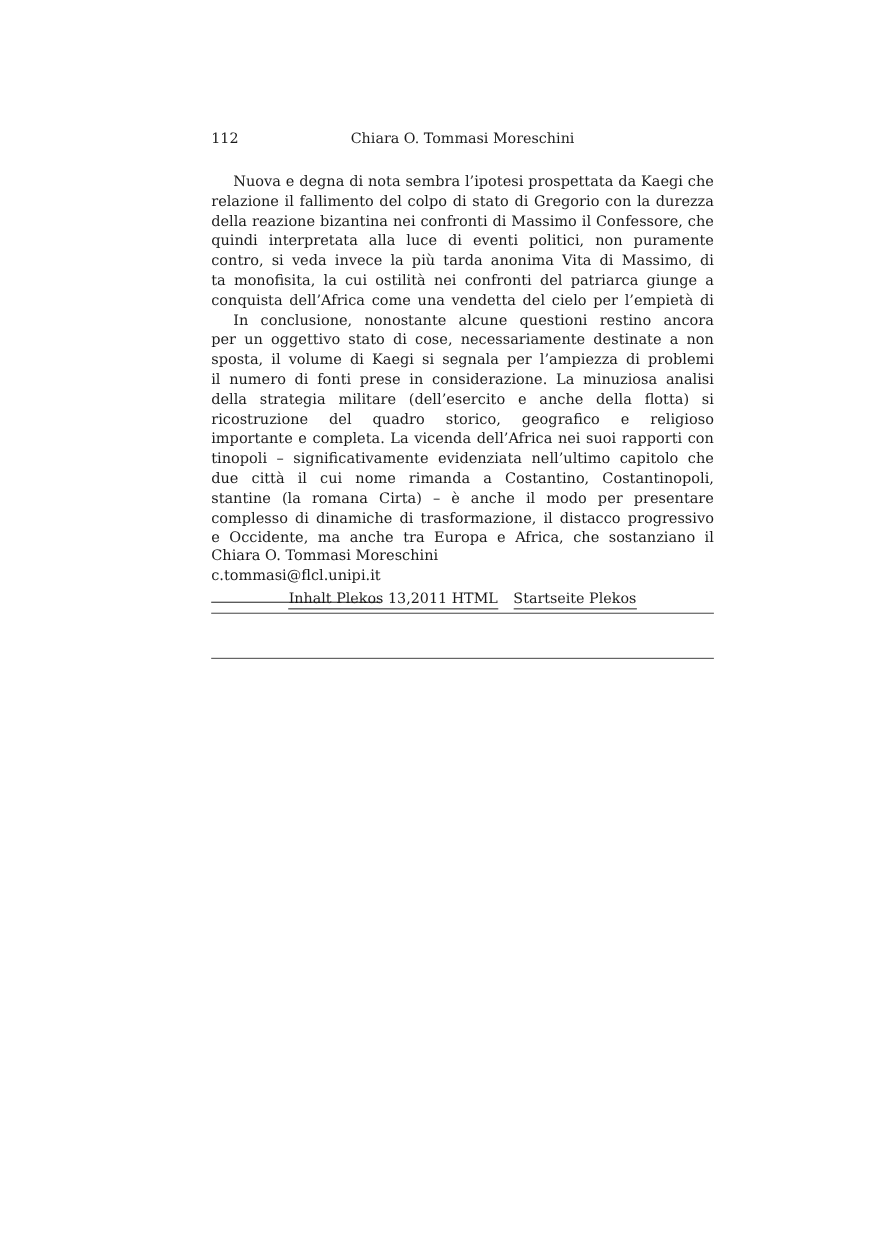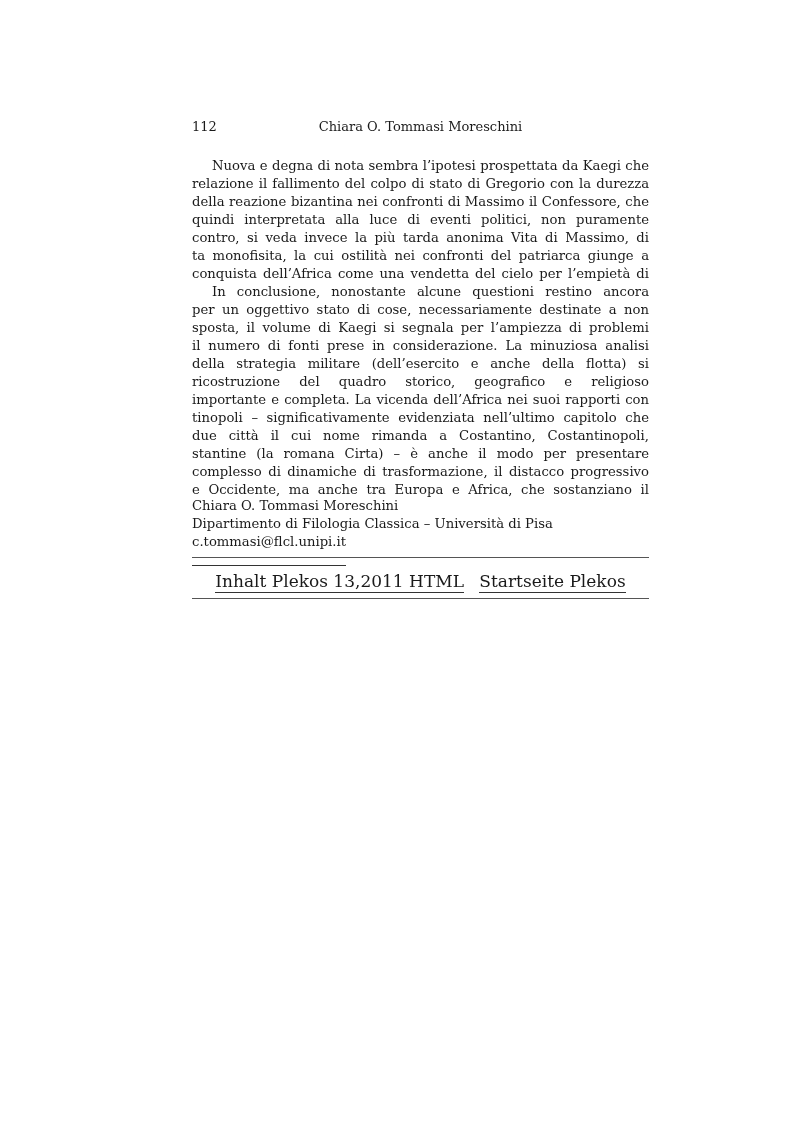--- a/index.html
+++ b/index.html
@@ -8,21 +8,21 @@
   .page { position: absolute; left: 192px; top: 0; width: 457px; }
   .header { position: absolute; top: 119px; left: 0; width: 457px; height: 18px;
             font-size: 13px; }
   .page-num { position: absolute; left: 0; top: 0; }
   .running-head { position: absolute; left: 0; right: 0; top: 0; text-align: center; }
   .body-text { position: absolute; top: 157px; left: 0; width: 457px; }
   .sig { position: absolute; top: 497px; left: 0; width: 457px; font-size: 13.2px; }
   .sig .sline { display: block; height: 18px; line-height: 18px; }
   .sig a { color: #1a1a1a; text-decoration: none; border-bottom: 1px solid #333; padding-bottom: 16px; }
   .rule { position: absolute; left: 0; width: 457px; height: 0; border-top: 1px solid #555; }
-  .nav { position: absolute; top: 572px; left: 0; width: 457px; text-align: center; font-size: 17px;
+  .nav { position: absolute; top: 536px; left: 0; width: 457px; text-align: center; font-size: 13px;
          line-height: 18px; }
   .nav a { color: #1a1a1a; text-decoration: none; border-bottom: 1px solid #333; padding-bottom: 1px; margin: 0 5px; }
   
   .jline { display: block; height: 18px; line-height: 18px; font-size: 13.2px; text-align: justify; }
   .jline::after { content: ""; display: inline-block; width: 100%; }
   .jline.last::after { display: none; }
   .jline.indent { text-indent: 20px; }
   .jwrap { overflow: hidden; height: 18px; }
 </style>
 </head>
@@ -94,21 +94,20 @@
           <div class="jline">complesso di dinamiche di trasformazione, il distacco progressivo tra Oriente</div>
         </div>
       <div class="jwrap">
           <div class="jline">e Occidente, ma anche tra Europa e Africa, che sostanziano il passaggio dal</div>
         </div>
     </div>
   </div>
 
   <div class="sig">
     <span class="sline">Chiara O. Tommasi Moreschini</span>
-    <span class="sline">Dipartimento di Filologia Classica – Università di Pisa</span>
     <span class="sline"><a>c.tommasi@flcl.unipi.it</a></span>
   </div>
 
   <div class="rule" style="top:557px;"></div>
 
   <div class="nav">
     <a>Inhalt Plekos 13,2011 HTML</a>
     <a>Startseite Plekos</a>
   </div>
 

